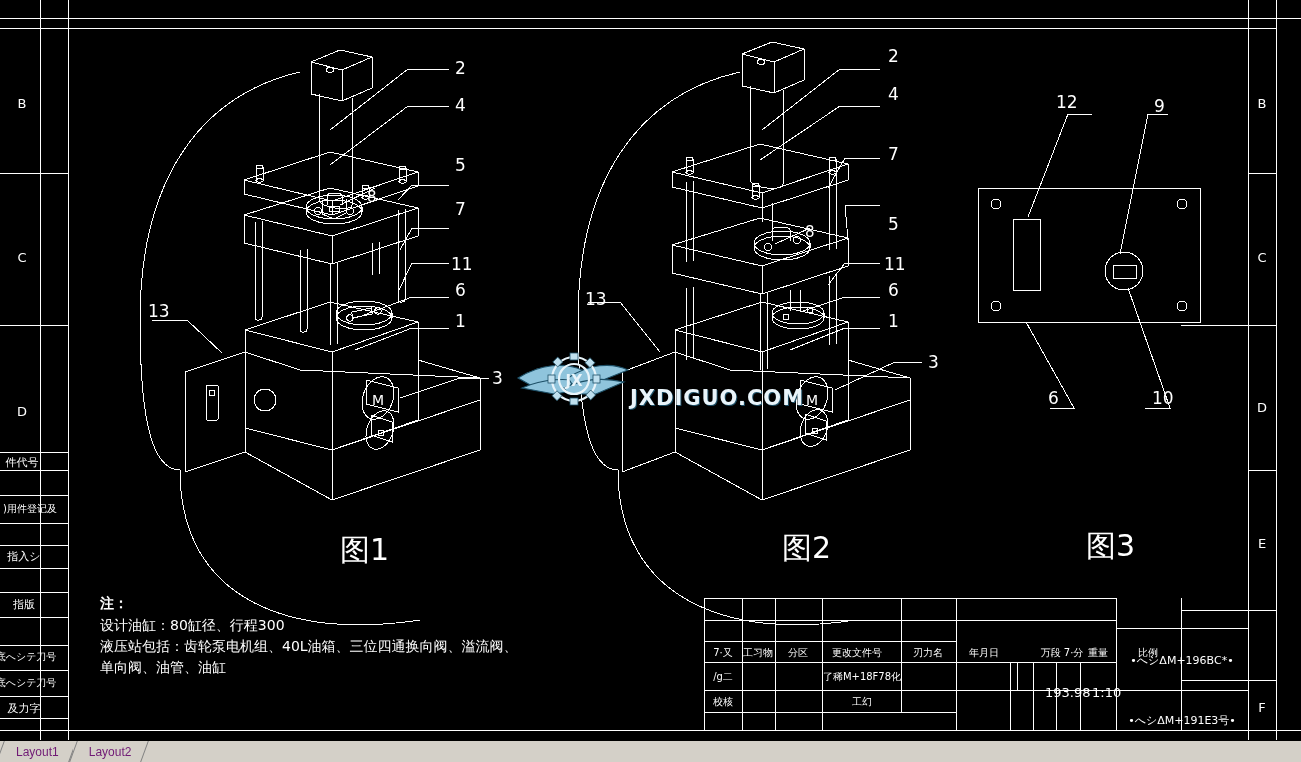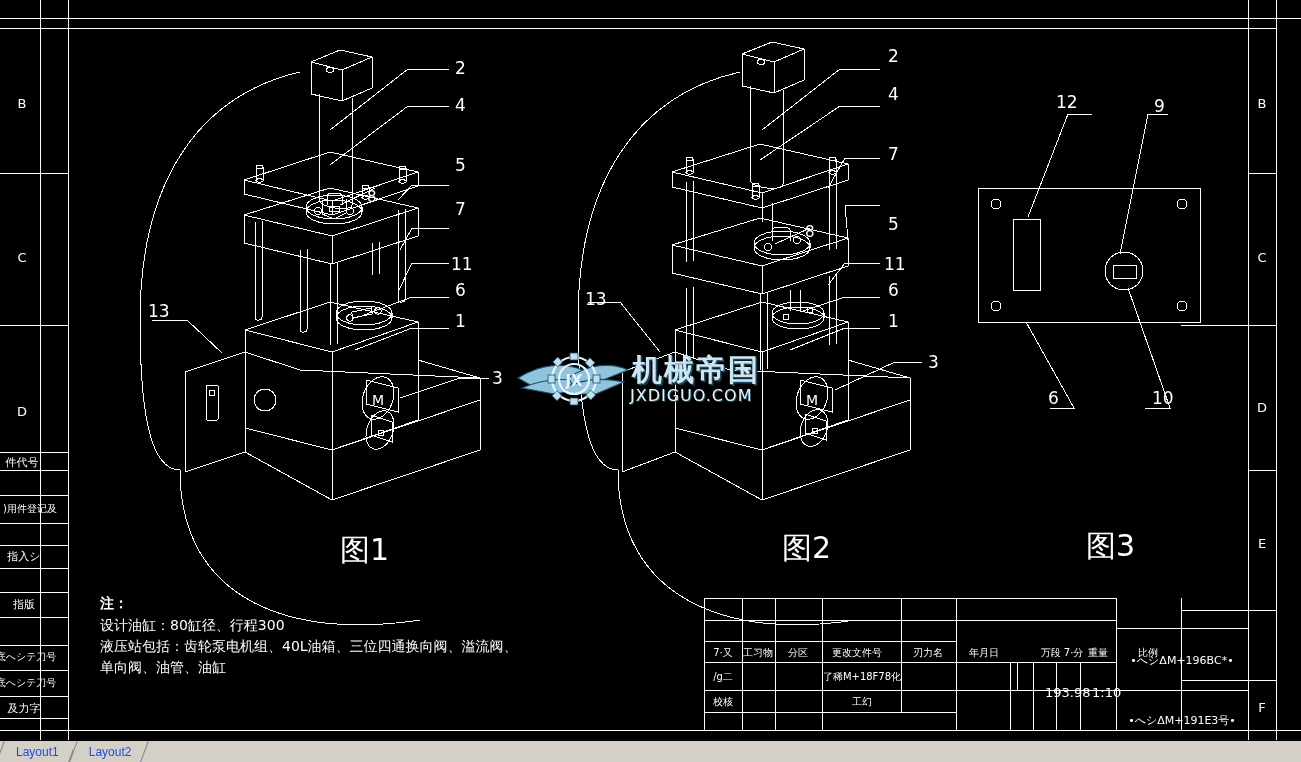--- a/index.html
+++ b/index.html
@@ -8,33 +8,33 @@
 
   .cadcanvas{position:absolute;left:0;top:0;width:1301px;height:740px;}
   .cadcanvas svg{display:block;}
 
   
   .tabstrip{position:absolute;left:0;top:740px;width:1301px;height:22px;
             background:#d4d0c8;border-top:1px solid #000;box-sizing:border-box;
             display:flex;align-items:stretch;}
   .modelspace-scroll{position:absolute;left:0;top:740px;width:170px;height:3px;background:#fff;}
   .tab{position:relative;display:flex;align-items:center;padding:0 14px 0 16px;
-       font-size:12px;color:#1d4ed8;background:#d4d0c8;cursor:default;}
+       font-size:12px;color:#701a75;background:#d4d0c8;cursor:default;}
   .tab .skewL{position:absolute;left:0;top:0;width:10px;height:100%;
        border-left:1px solid #808080;transform:skewX(-20deg);}
   .tab .skewR{position:absolute;right:0;top:0;width:10px;height:100%;
        border-right:1px solid #808080;transform:skewX(-20deg);}
   .tab.active{background:#d4d0c8;font-weight:normal;}
 
   
   .watermark{position:absolute;left:510px;top:348px;width:300px;height:62px;pointer-events:none;}
   .wm-text{position:absolute;left:122px;top:2px;font-size:30px;font-weight:bold;
            color:#cfe6f2;letter-spacing:2px;text-shadow:1px 1px 0 #1d4f66,2px 2px 0 #12323f;
            font-family:"DejaVu Sans",sans-serif;}
-  .wm-sub{position:absolute;left:120px;top:38px;font-size:16px;font-weight:normal;
+  .wm-sub{position:absolute;left:120px;top:38px;font-size:21px;font-weight:bold;
           color:#e9f4fa;letter-spacing:1px;text-shadow:1px 1px 0 #1d4f66;
           font-family:"DejaVu Sans",sans-serif;}
 
   .cadtext{font-family:"DejaVu Sans",sans-serif;fill:#fff;}
 </style>
 </head>
 <body>
 
 <div id="app">
 
@@ -429,21 +429,20 @@
         <rect x="60" y="50" width="8" height="7"></rect>
         <rect x="38" y="27" width="7" height="8"></rect>
         <rect x="83" y="27" width="7" height="8"></rect>
         <rect x="44" y="11" width="7" height="7" transform="rotate(-45 47 14)"></rect>
         <rect x="77" y="11" width="7" height="7" transform="rotate(45 80 14)"></rect>
         <rect x="44" y="44" width="7" height="7" transform="rotate(45 47 47)"></rect>
         <rect x="77" y="44" width="7" height="7" transform="rotate(-45 80 47)"></rect>
       </g>
       <text x="64" y="38" font-size="15" font-weight="bold" fill="#e8f4fa" text-anchor="middle" font-family="DejaVu Sans, sans-serif">JX</text>
     </svg>
-    <div class="wm-text">机械帝国</div>
     <div class="wm-sub">JXDIGUO.COM</div>
   </div>
 
   <div class="modelspace-scroll"></div>
   <div class="tabstrip">
     <div class="tab active">
       <span class="skewL"></span>
       <span>Layout1</span>
       <span class="skewR"></span>
     </div>

